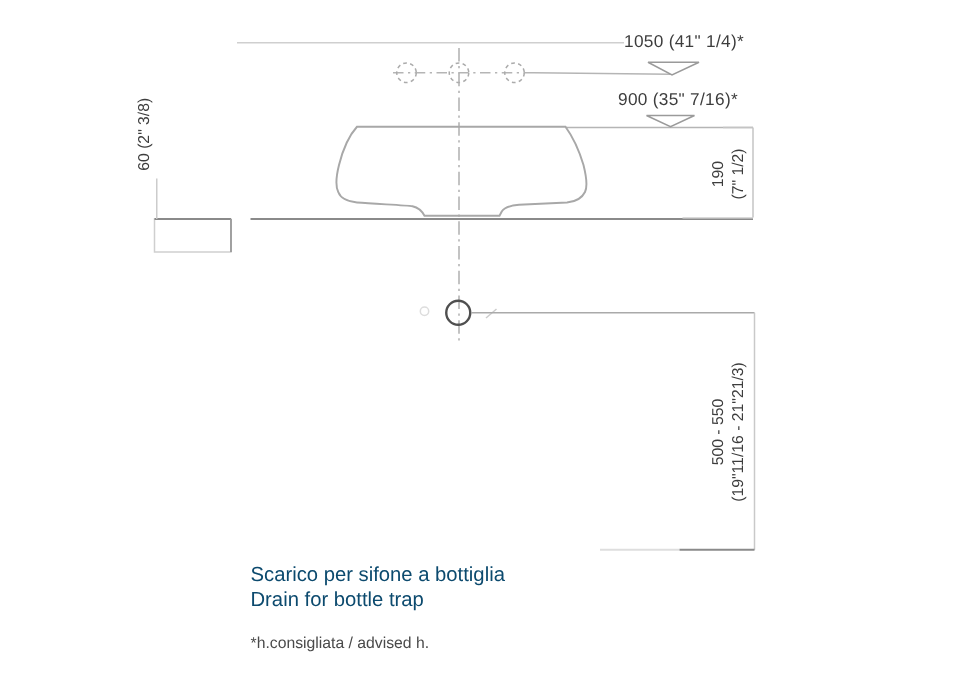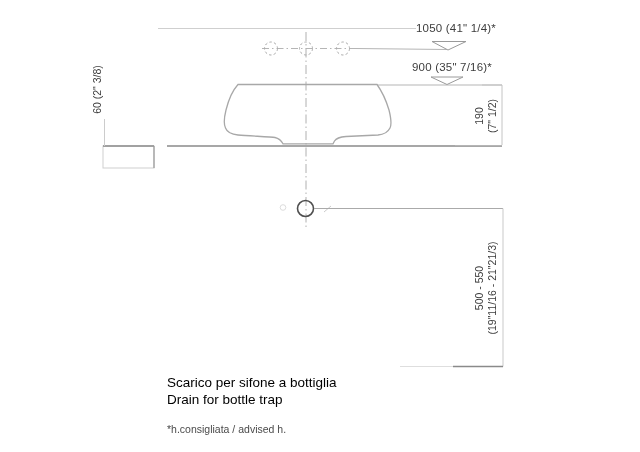--- a/index.html
+++ b/index.html
@@ -5,21 +5,21 @@
   html,body{margin:0;padding:0;background:#fff;}
   .canvas{
     position:relative;width:640px;height:452px;background:#ffffff;
     font-family:"Liberation Sans", sans-serif;overflow:hidden;
   }
   .drawing-svg{position:absolute;left:0;top:0;}
   .lbl{position:absolute;color:#3d3d3d;white-space:nowrap;}
   .lbl-dim{font-size:11.5px;letter-spacing:0.2px;}
   .lbl-rot{transform:rotate(-90deg);text-align:center;line-height:13px;font-size:10.5px;}
   .lbl-rot2{transform:rotate(-90deg);text-align:center;line-height:13px;font-size:10.5px;}
-  .caption{font-size:13.5px;color:#000000;}
+  .caption{font-size:13.5px;color:#0c4a6e;}
   .footnote{font-size:10.5px;color:#4a4a4a;}
 </style>
 </head>
 <body>
 
 <div class="canvas">
 
   <svg class="drawing-svg" width="640" height="452" viewBox="0 0 640 452">
 
     <line x1="158" y1="28.5" x2="416" y2="28.5" stroke="#cfcfcf" stroke-width="1"></line>

